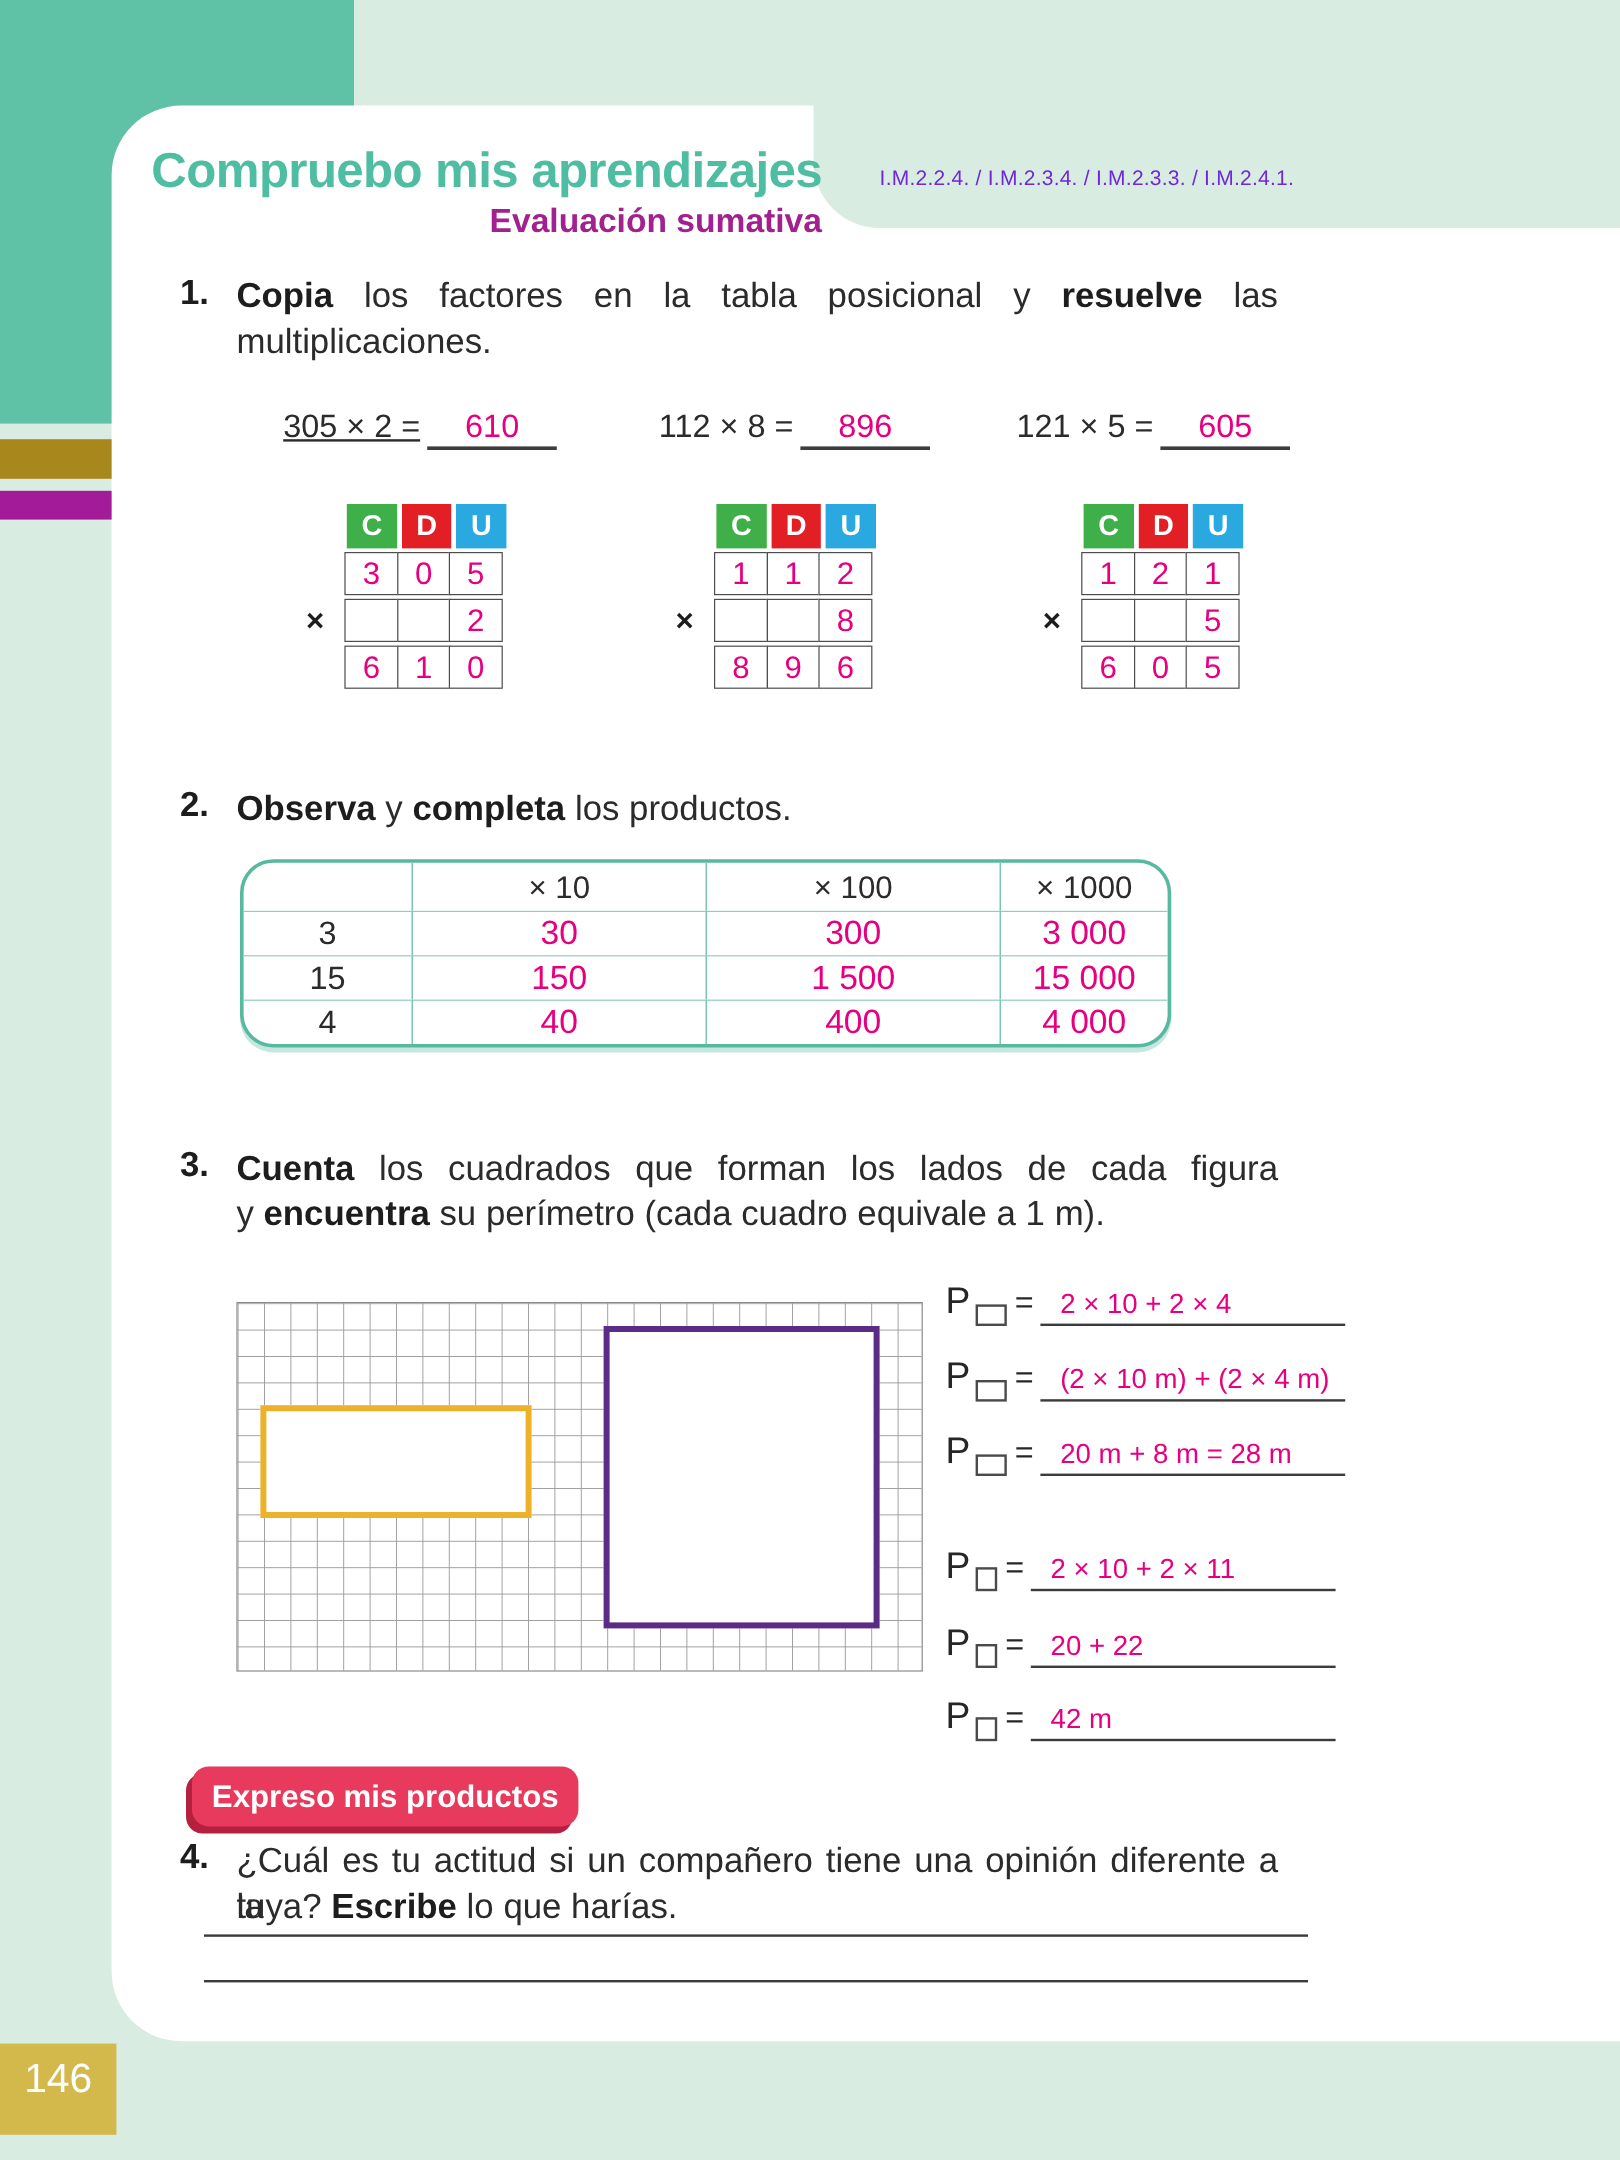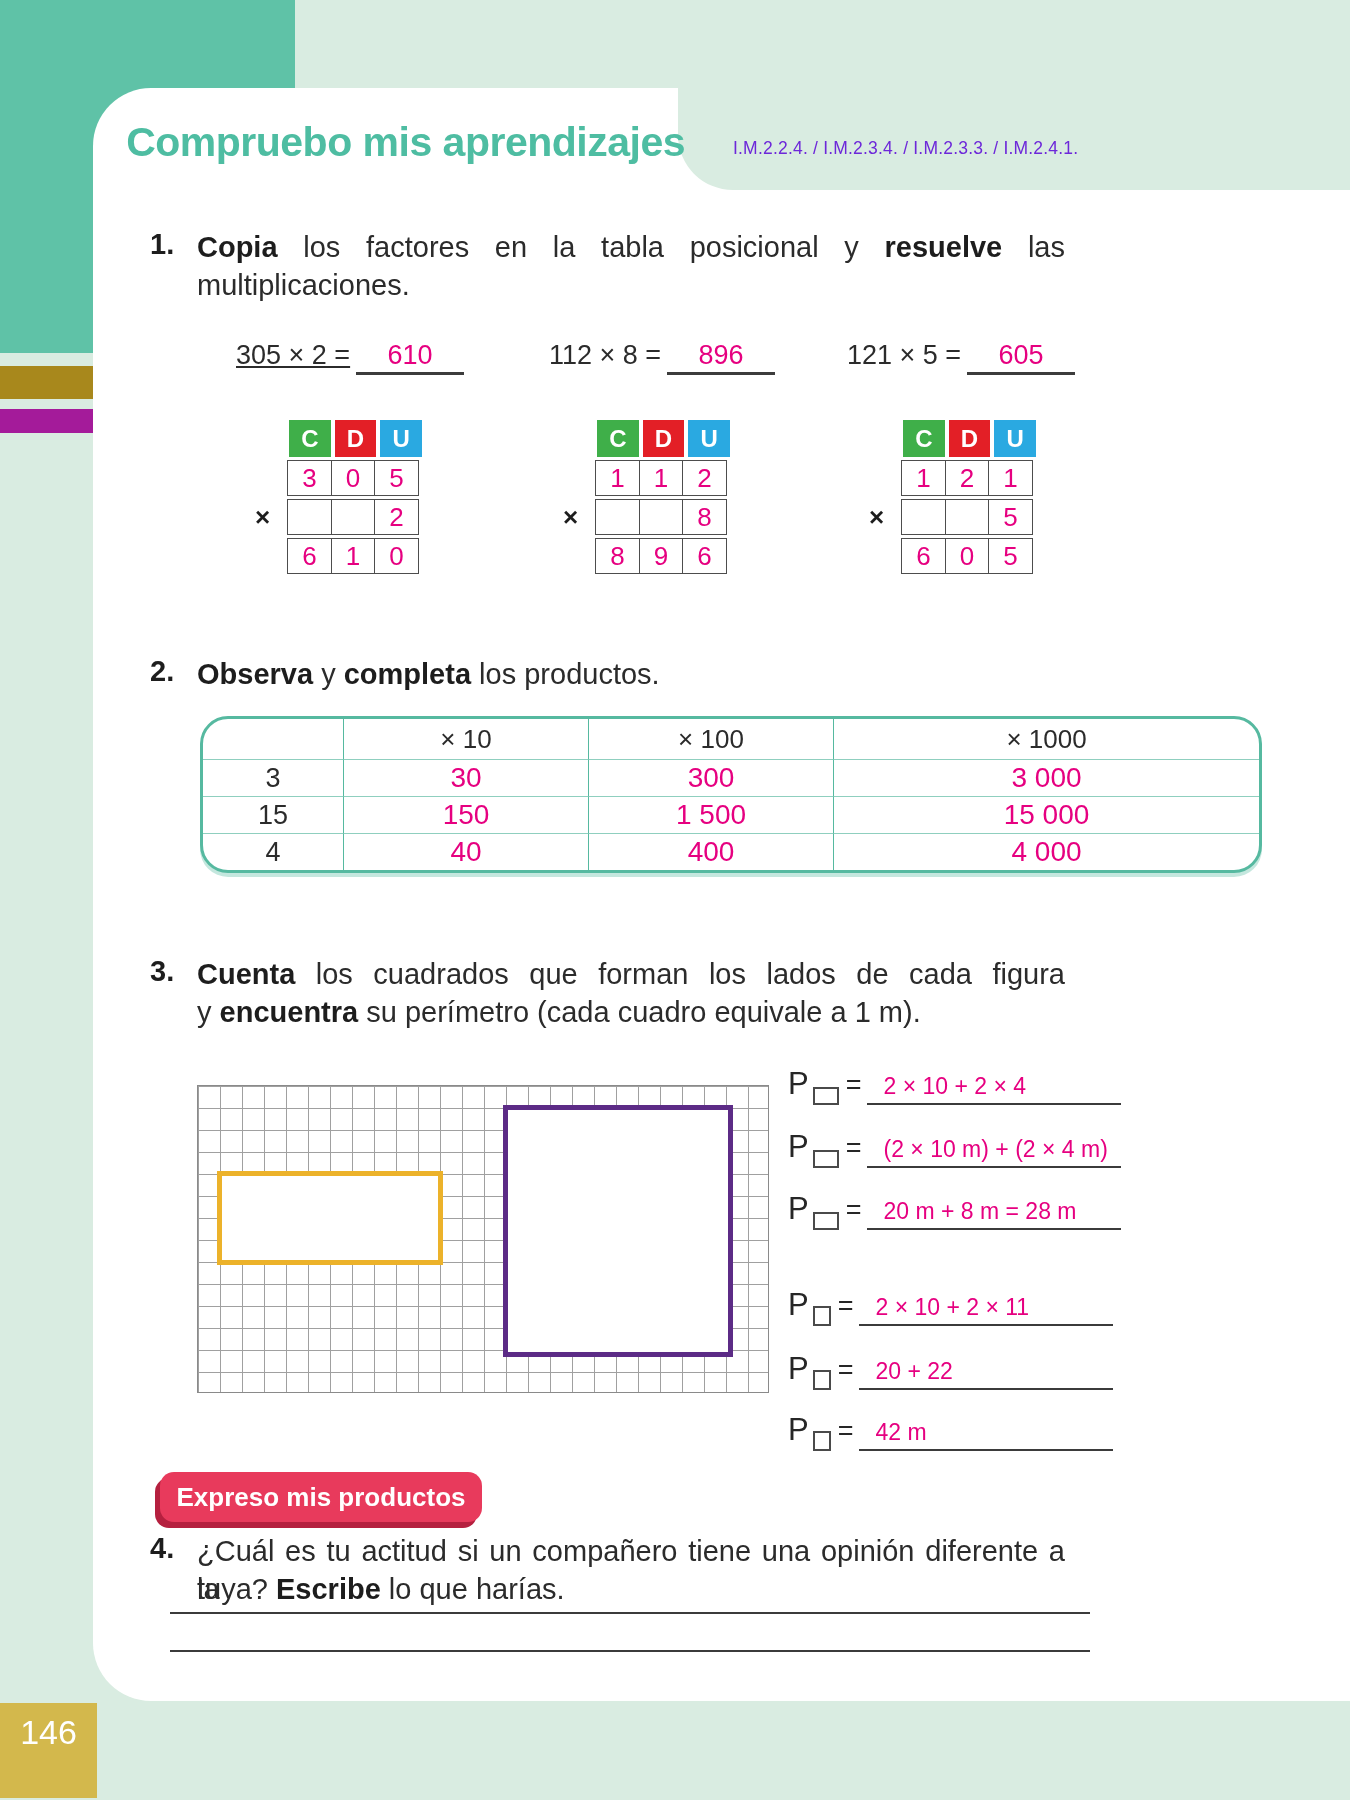--- a/index.html
+++ b/index.html
@@ -12,21 +12,21 @@
   .abs{position:absolute;}
 
   
   .teal-block{left:0;top:0;width:295px;height:353px;background:#5fc2a7;}
   .card{left:93px;top:88px;width:1257px;height:1613px;background:#ffffff;
         border-radius:58px 0 0 58px;}
   .mint-band{left:678px;top:0;width:672px;height:190px;background:#d9ece1;
         border-radius:0 0 0 55px;}
   .gold-bar{left:0;top:366px;width:93px;height:33px;background:#a8881c;}
   .magenta-bar{left:0;top:409px;width:93px;height:24px;background:#a41b9a;}
-  .page-num-box{left:0;top:1703px;width:97px;height:95px;background:#d3b84c;
+  .page-num-box{left:0;top:1703px;width:97px;height:76px;background:#d3b84c;
         color:#fff;font-size:34px;text-align:center;padding-top:10px;box-sizing:border-box;}
 
   
   .title-wrap{left:105px;top:118px;width:580px;text-align:right;}
   .title{font-size:41px;font-weight:700;color:#4ebda2;letter-spacing:-0.5px;line-height:48px;}
   .subtitle{font-size:28px;font-weight:700;color:#a2218e;line-height:32px;margin-top:2px;}
   .codes{left:733px;top:138px;font-size:17.5px;color:#6d28d9;letter-spacing:0.2px;}
 
   
   .ex-num{font-size:29px;font-weight:700;color:#1d1d1d;}
@@ -47,21 +47,21 @@
       text-align:center;line-height:37px;}
   .hc.c{background:#3faf49;} .hc.d{background:#e31f26;} .hc.u{background:#2aa9e1;}
   .cdu-row{display:flex;margin-top:3px;position:relative;}
   .cdu-cell{width:45px;height:36px;border:1.5px solid #4d4d4d;margin-left:-1.5px;
       box-sizing:border-box;text-align:center;line-height:34px;
       font-size:26px;color:#e60080;background:#fff;}
   .cdu-cell:first-child{margin-left:0;}
   .times-sign{position:absolute;left:-32px;top:82px;font-size:26px;font-weight:700;color:#1d1d1d;}
 
   
-  .prod-table{left:200px;top:716px;width:1062px;height:157px;border:3px solid #56b9a0;
+  .prod-table{left:200px;top:716px;width:776px;height:157px;border:3px solid #56b9a0;
       border-radius:28px;box-sizing:border-box;background:#fff;
       box-shadow:0 4px 0 rgba(86,185,160,0.35);overflow:hidden;
       display:grid;grid-template-columns:140px 245px 245px 1fr;
       grid-template-rows:40px 37px 37px 37px;}
   .pt-cell{border-top:1.5px solid #8fcfbf;border-left:1.5px solid #56b9a0;
       display:flex;align-items:center;justify-content:center;}
   .pt-cell.first-col{border-left:none;}
   .pt-cell.head-row{border-top:none;}
   .pt-head{font-size:26px;color:#2b2b2b;}
   .pt-black{font-size:27px;color:#2b2b2b;}
@@ -104,20 +104,21 @@
 <div class="abs card"></div>
 <div class="abs mint-band"></div>
 <div class="abs gold-bar"></div>
 <div class="abs magenta-bar"></div>
 <div class="abs page-num-box">
   <span>146</span>
 </div>
 
 <div class="abs title-wrap">
   <div class="title">Compruebo mis aprendizajes</div>
+  <div class="subtitle">Evaluación sumativa</div>
 </div>
 <div class="abs codes">I.M.2.2.4. / I.M.2.3.4. / I.M.2.3.3. / I.M.2.4.1.</div>
 
 <span class="abs ex-num" style="left:150px;top:228px;">1.</span>
 <div class="abs ex-text jline" style="left:197px;top:228px;width:868px;">
   <b>Copia</b><span> los factores en la tabla posicional y </span><b>resuelve</b><span> las</span>
 </div>
 <div class="abs ex-text" style="left:197px;top:266px;">multiplicaciones.</div>
 
 <div class="abs eq" style="left:236px;top:340px;text-decoration:underline;">

